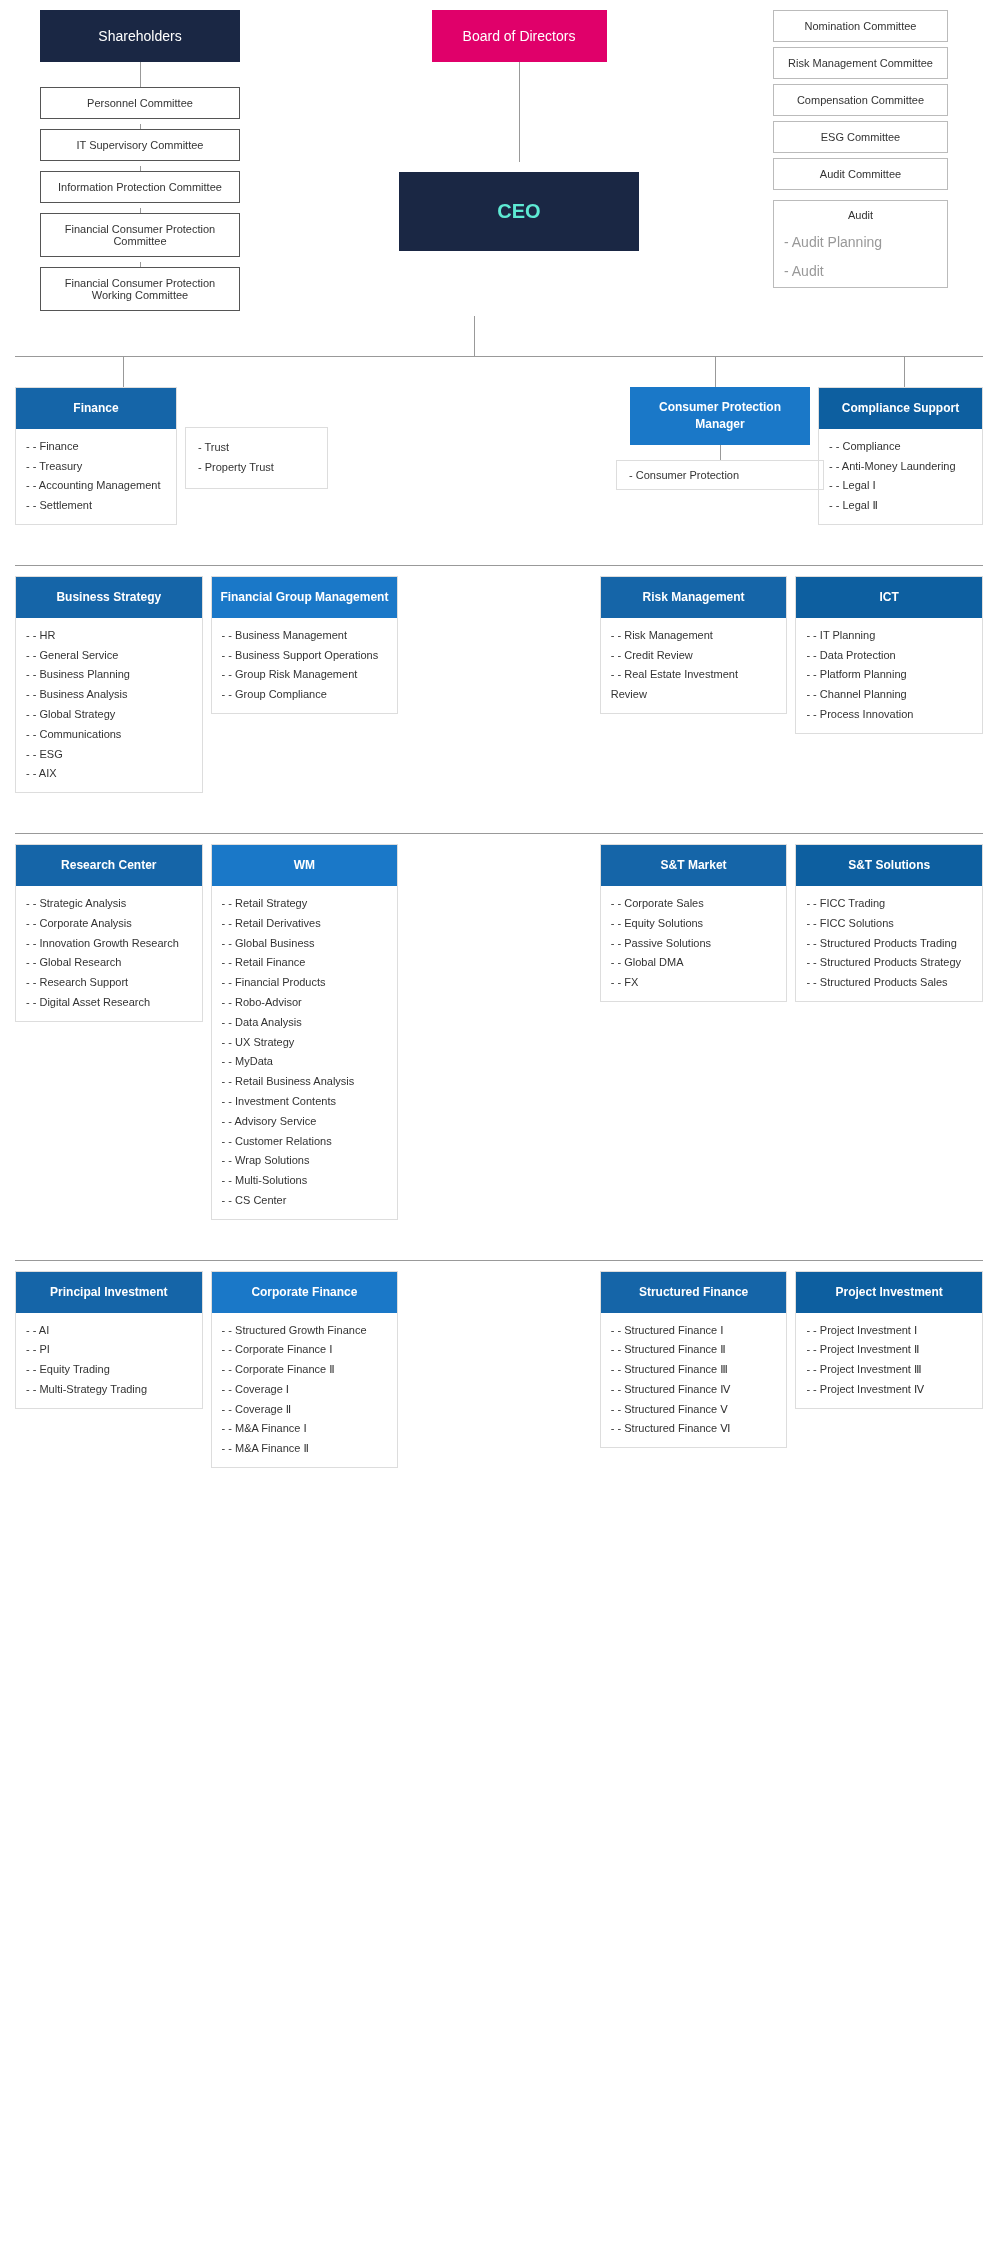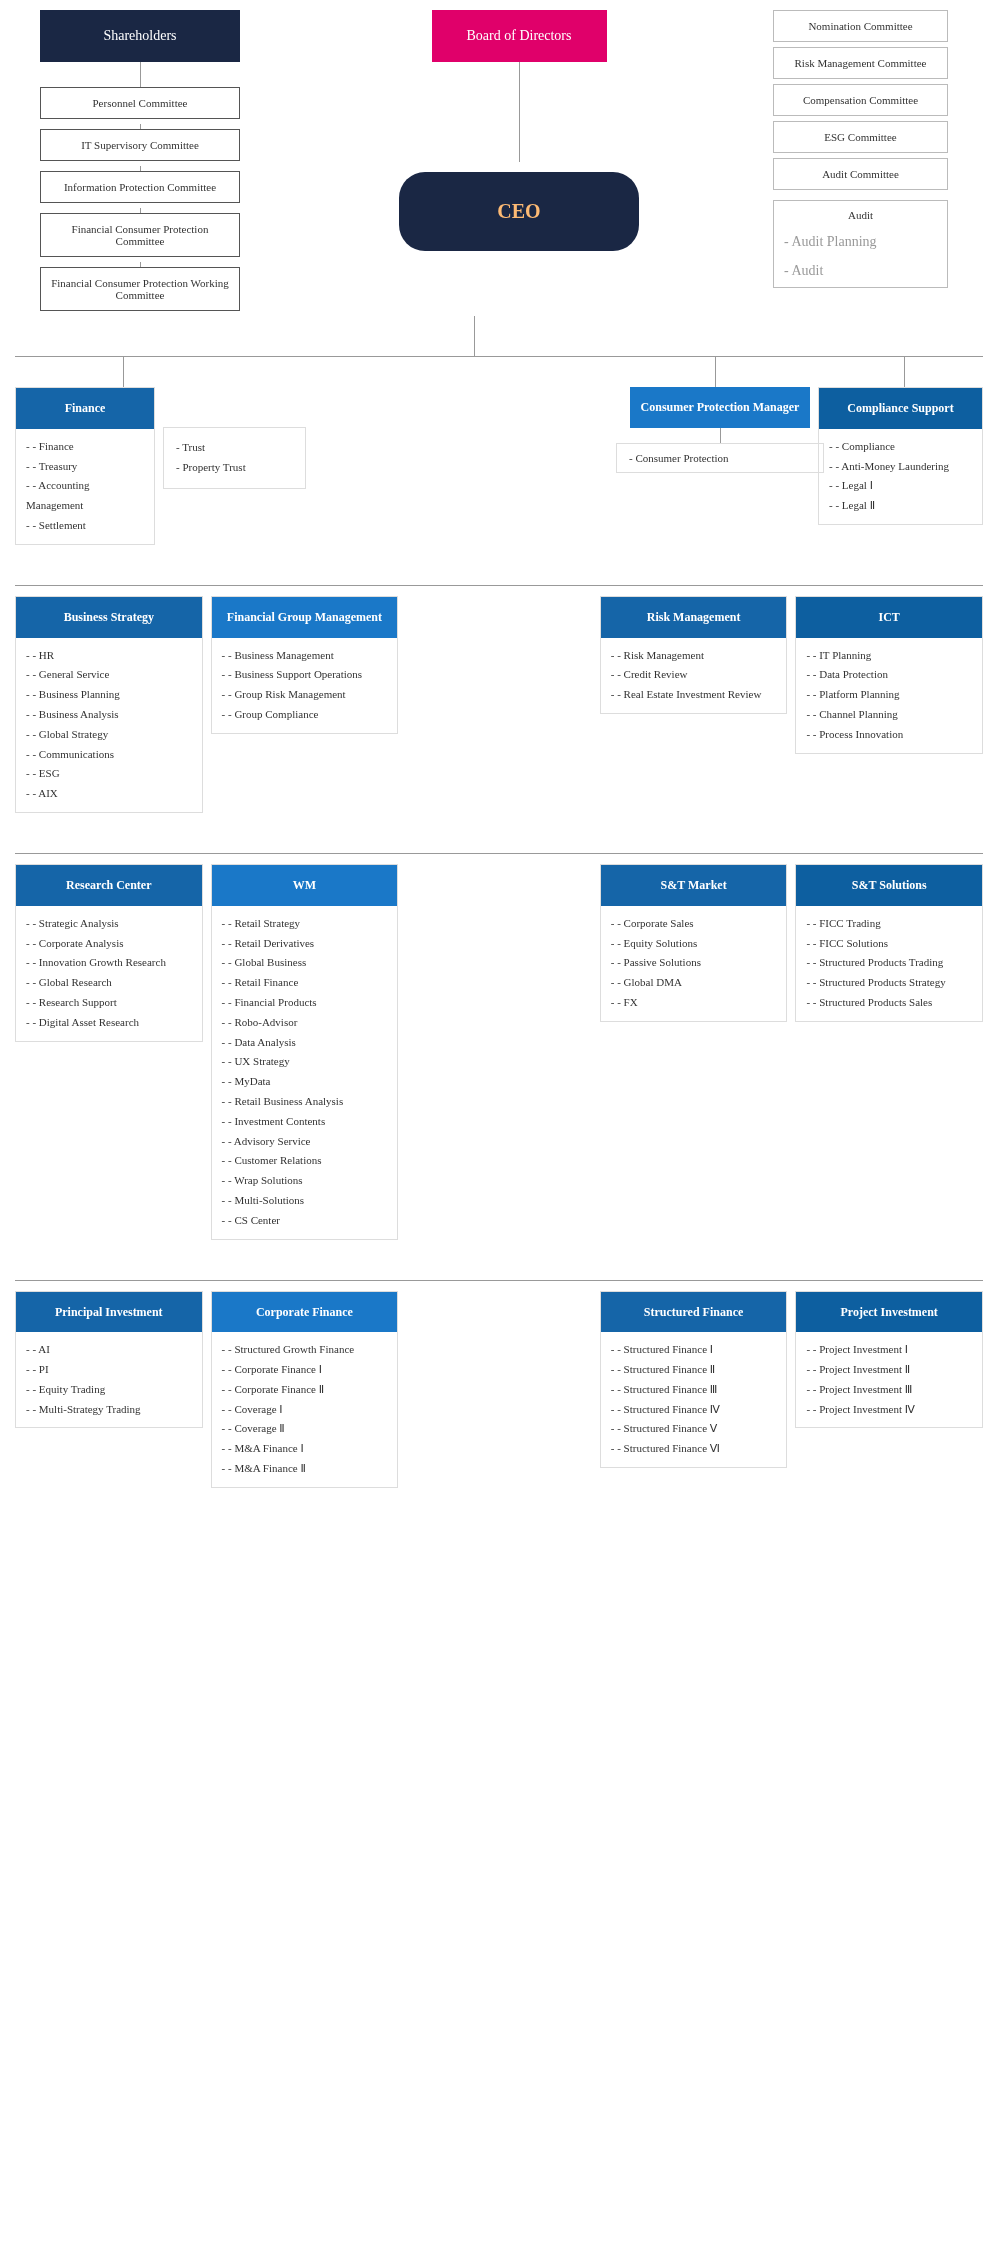--- a/index.html
+++ b/index.html
@@ -77,21 +77,21 @@
       line-height: 1.4;
     }
     .bg-blue { background: #1565a8; }
     .bg-blue2 { background: #1a78c8; }
     .bg-blue3 { background: #0d5fa0; }
     
     .dept-body { padding: 8px 10px; font-size: 11px; line-height: 1.8; color: #333; }
     .dept-body div::before { content: '- '; }
     
     
-    .chart { position: relative; width: 998px; font-family: Liberation Serif, serif; }
+    .chart { position: relative; width: 998px; }
     
   </style>
 </head>
 <body>
 
 <div class="chart">
 
   <div style="position:relative; width:998px;">
 
     <div style="display:flex; padding: 10px 15px 0 15px; align-items:flex-start; gap:0;">
@@ -111,21 +111,21 @@
           <div class="lc-box">Financial Consumer Protection Committee</div>
           <div style="width:1px;height:5px;background:#999;"></div>
           <div class="lc-box">Financial Consumer Protection Working Committee</div>
         </div>
       </div>
 
       <div style="flex:1; display:flex; flex-direction:column; align-items:center; padding-top:0;">
         <div class="board-directors" style="background:#e0006a;color:#fff;width:175px;text-align:center;padding:18px 10px;font-size:14px;">Board of Directors</div>
 
         <div style="width:1px;height:100px;background:#999;"></div>
-        <div class="ceo" style="background:#1a2744;color:#fdba74;width:240px;text-align:center;padding:28px 10px;font-size:20px;font-weight:bold;border-radius:26px;">CEO</div>
+        <div class="ceo" style="background:#1a2744;color:#5eead4;width:240px;text-align:center;padding:28px 10px;font-size:20px;font-weight:bold;">CEO</div>
       </div>
 
       <div style="width:210px; display:flex; flex-direction:column; align-items:flex-start; padding-top:0;">
         <div class="rc-box">Nomination Committee</div>
         <div class="rc-box">Risk Management Committee</div>
         <div class="rc-box">Compensation Committee</div>
         <div class="rc-box">ESG Committee</div>
         <div class="rc-box">Audit Committee</div>
 
         <div class="audit-panel">
@@ -152,21 +152,21 @@
       <div style="width:80px;"></div>
       <div style="width:1px;height:30px;background:#999;margin-left:20px;"></div>
       <div style="flex:1;"></div>
       <div style="width:1px;height:30px;background:#999;margin-right:180px;"></div>
       <div style="width:1px;height:30px;background:#999;margin-right:10px;"></div>
       <div style="width:60px;"></div>
     </div>
 
     <div style="display:flex; gap:8px; align-items:flex-start;">
 
-      <div class="dept-unit" style="width:140px;flex:none;">
+      <div class="dept-unit" style="width:162px;flex:none;">
         <div class="dept-head bg-blue">Finance</div>
         <div class="dept-body">
           <div>- Finance</div>
           <div>- Treasury</div>
           <div>- Accounting Management</div>
           <div>- Settlement</div>
         </div>
       </div>
 
       <div style="width:143px;flex:none;border:1px solid #ddd;padding:10px 12px;font-size:11px;line-height:1.8;margin-top:40px;">

